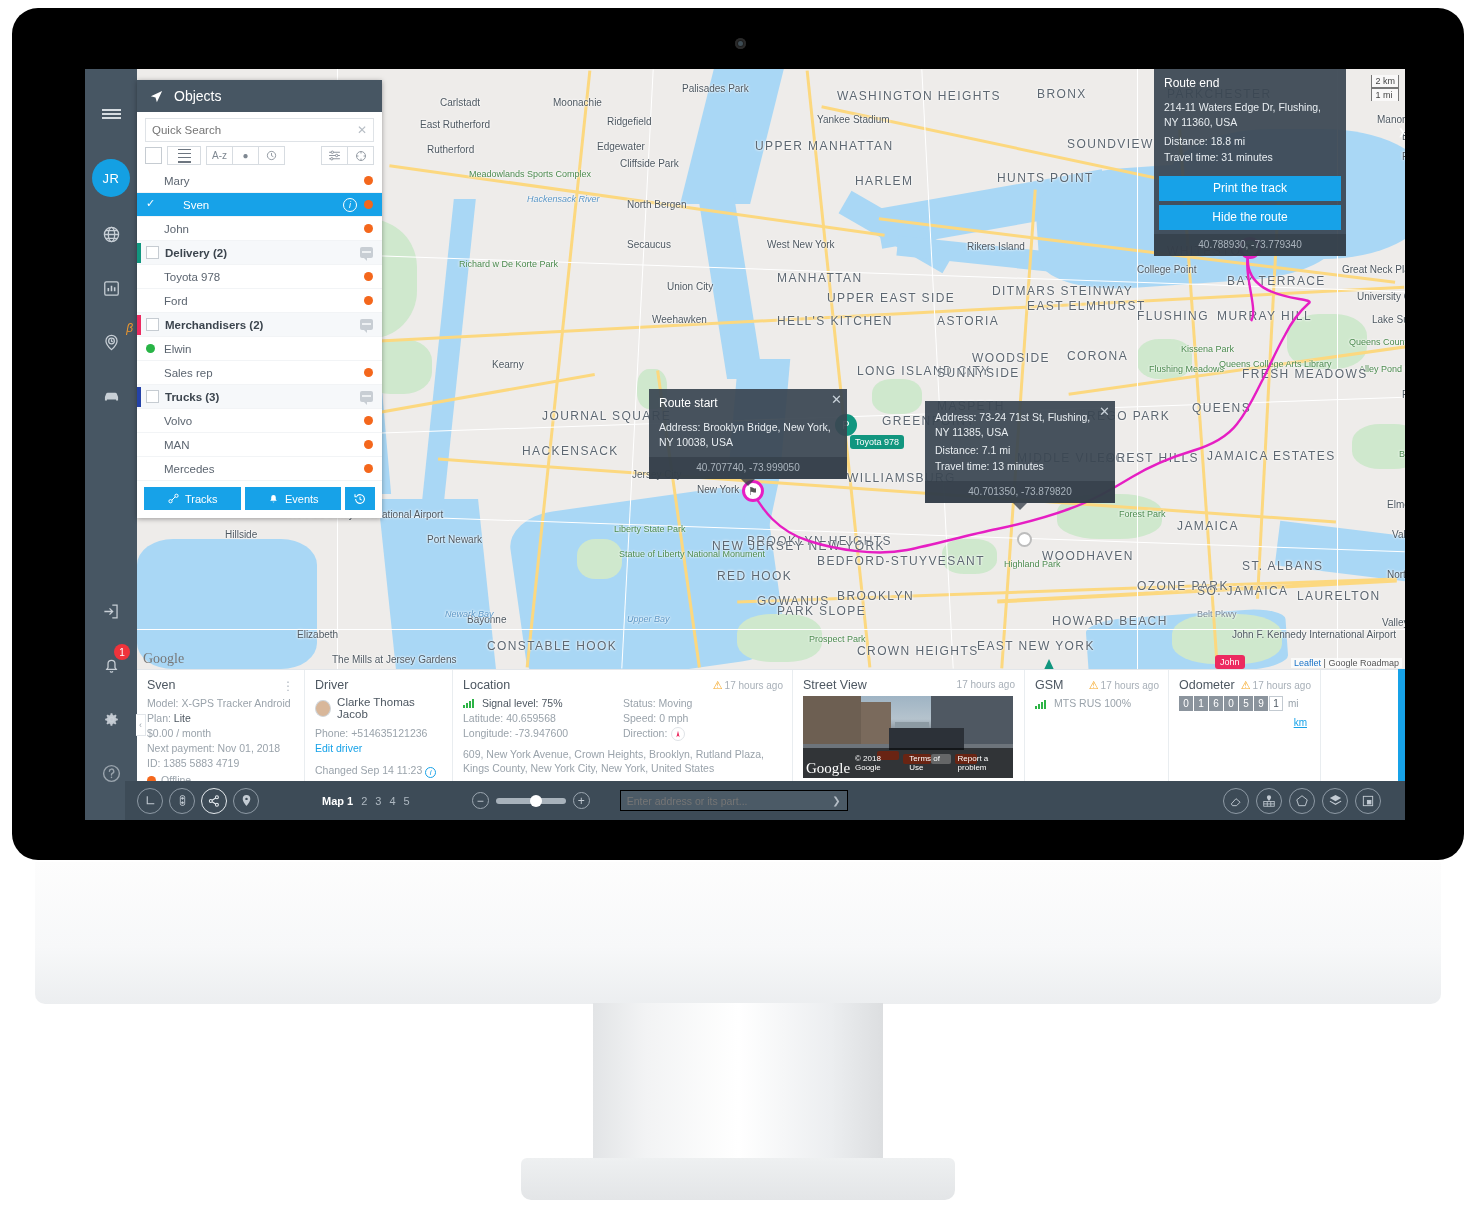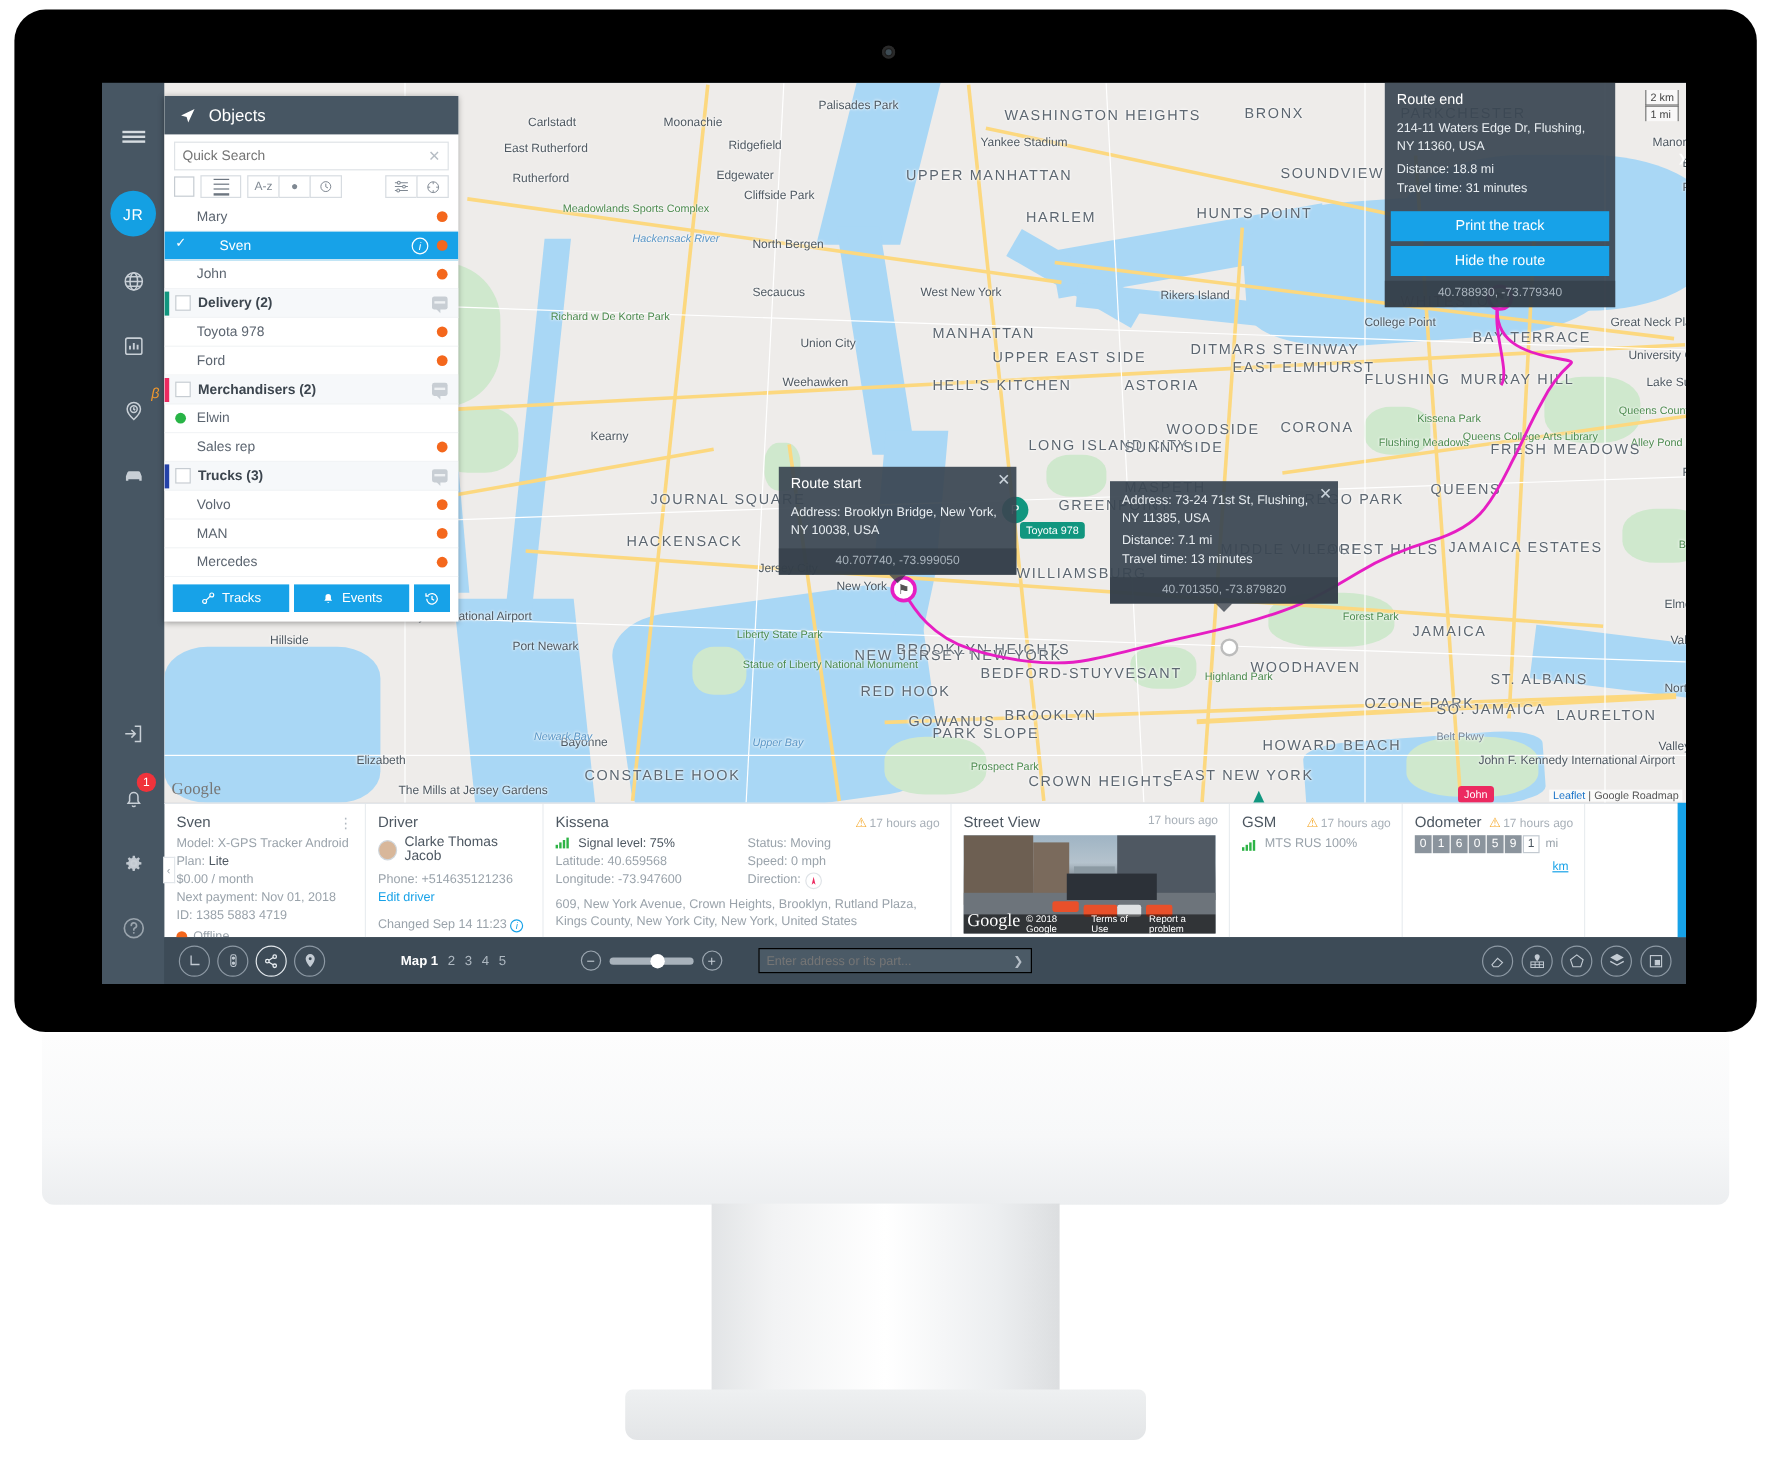--- a/index.html
+++ b/index.html
@@ -258,42 +258,42 @@
     border-radius: 2px; position: relative; vertical-align: -1px; margin-right: 4px;
   }
   .batt::after {
     content: ""; position: absolute; right: -4px; top: 2px; width: 2px; height: 4px; background: #22b14c;
   }
   .sv-img {
     width: 210px; height: 82px; position: relative; overflow: hidden;
     background: linear-gradient(to bottom, #9fb4c4 0%, #b5c3cd 28%, #7d8790 45%, #6f7780 70%, #5f666d 100%);
   }
   .sv-bar {
-    position: absolute; left: 0; right: 0; bottom: 0; height: 16px; background: rgba(0,0,0,.55);
+    position: absolute; left: 0; right: 0; bottom: 0; height: 30px; background: rgba(0,0,0,.55);
     color: #fff; font-size: 8px; display: flex; align-items: center; gap: 6px; padding-left: 52px;
   }
   .sv-g {
     position: absolute; left: 3px; bottom: 1px; color: #fff; font-size: 15px;
     font-family: "Liberation Serif", serif; z-index: 2;
   }
   .sv-bld { position: absolute; background: #4c5560; }
   .sv-road { position: absolute; left: 0; right: 0; bottom: 0; height: 34px; background: #6d747b; }
   .sv-orange { position: absolute; background: #e8502a; border-radius: 2px; }
 
   
   #infoscroll {
     position: absolute; right: 0; top: 600px; width: 7px; height: 112px; background: #17a2e8; z-index: 5;
   }
   .scrollchev {
     position: absolute; right: 0; top: 58px; color: #fff; font-size: 9px; z-index: 6; width: 7px; text-align: center;
   }
 
   
   #toolbar {
-    position: absolute; left: 52px; top: 712px; width: 1268px; height: 39px;
+    position: absolute; left: 40px; top: 712px; width: 1268px; height: 39px;
     background: #3d4b57; display: flex; align-items: center; padding: 0 12px; gap: 6px;
   }
   .cbtn {
     width: 26px; height: 26px; border-radius: 50%; border: 1.5px solid #8d99a4;
     display: flex; align-items: center; justify-content: center; color: #c3cbd3; cursor: pointer;
   }
   .maps { margin-left: 57px; display: flex; align-items: center; gap: 8px; font-size: 11px; color: #aeb8c1; }
   .maps b { color: #fff; font-weight: bold; }
   .zoomctl { margin-left: 56px; display: flex; align-items: center; gap: 7px; }
   .zbtn { width: 17px; height: 17px; border-radius: 50%; border: 1.5px solid #9ca7b1; color: #c3cbd3;
@@ -797,21 +797,21 @@
         </div>
         <div class="isub">Phone: +514635121236</div>
         <div class="isub lnk">Edit driver</div>
         <div class="isub" style="margin-top:7px">
           <span>Changed Sep 14 11:23</span>
           <span style="display:inline-block;width:11px;height:11px;border-radius:50%;border:1px solid #17a2e8;color:#17a2e8;font-size:8px;text-align:center;line-height:9px;font-style:italic;vertical-align:-1px">i</span>
         </div>
       </div>
 
       <div class="icol" style="width:340px">
-        <h4>Kissena</h4>
+        <h4>Location</h4>
         <div class="ago">
           <span class="warn">⚠</span><span>17 hours ago</span>
         </div>
         <div style="display:flex">
           <div style="width:160px">
             <div class="isub">
               <span class="sigbars">
                   <i style="height:3px"></i>
                   <i style="height:5px"></i>
                   <i style="height:7px"></i>

